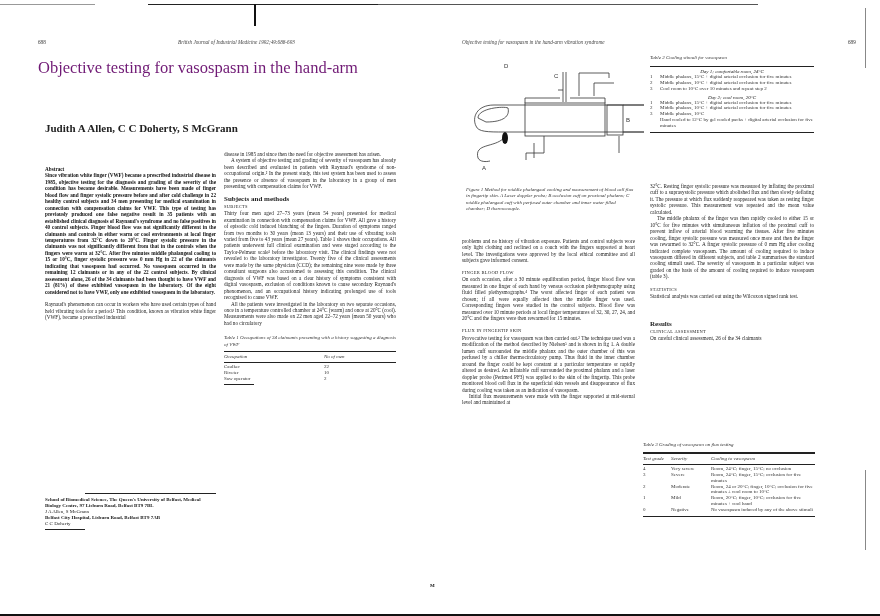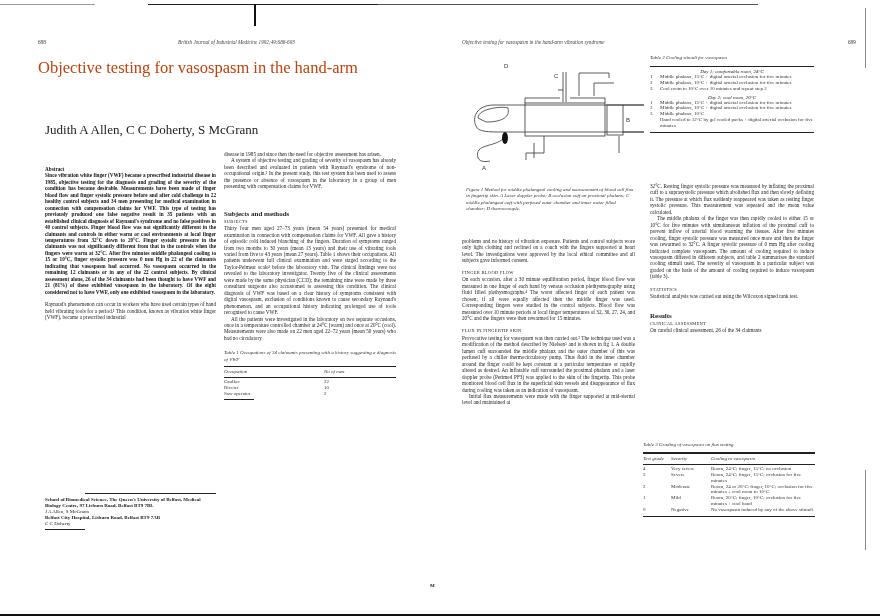--- a/index.html
+++ b/index.html
@@ -6,27 +6,27 @@
   body { width:880px; height:616px; background:#ffffff; position:relative; overflow:hidden;
          font-family:"Liberation Serif", serif; color:#1a1a1a; }
   .abs { position:absolute; }
   .page { position:absolute; top:0; height:616px; }
   #left-page { left:0; width:440px; }
   #right-page { left:440px; width:440px; }
   .topline { position:absolute; top:4px; height:1px; background:#777; }
   .bottomline { position:absolute; bottom:0; left:0; width:880px; height:2px; background:#111; }
   .folio { font-size:5.2px; color:#333; }
   .running { font-size:5.2px; font-style:italic; color:#444; }
-  .title { font-size:16.5px; line-height:17px; color:#c2410c; }
-  .authors { font-size:13px; color:#222; }
+  .title { font-size:16.5px; line-height:17px; color:#701a75; }
+  .authors { font-size:11px; color:#222;font-weight:bold; }
   .col { font-size:5.2px; line-height:6.45px; text-align:justify; color:#222; }
   .col p { margin:0; }
   .abstract { font-weight:bold; color:#111; }
   .indent { text-indent:7px; }
-  .sech { font-weight:bold; font-size:7px; line-height:9px; margin-top:20px; }
+  .sech { font-weight:bold; font-size:7px; line-height:9px; margin-top:5px; }
   .subh { font-size:4.5px; letter-spacing:0.3px; text-transform:uppercase; margin-top:3px; }
   .gap { height:6px; }
   .rule { height:1px; background:#222; }
   .thick { height:1.5px; background:#222; }
   .affil { font-size:5px; line-height:6.1px; }
   .affil .b { font-weight:bold; }
   .caption { font-size:5px; line-height:6.3px; font-style:italic; color:#333; }
   table { border-collapse:collapse; font-size:5px; line-height:5.8px; color:#333; }
   td, th { padding:0; vertical-align:top; text-align:left; font-weight:normal; }
   .th-i { font-style:italic; }
@@ -201,21 +201,21 @@
     </tbody>
       </table>
     <div class="thick" style="margin-top:3px;"></div>
   </div>
 
   <div class="abs col" style="left:210px;top:183px;width:164px;">
     <p>32°C. Resting finger systolic pressure was measured by inflating the proximal cuff to a suprasystolic pressure which abolished flux and then slowly deflating it. The pressure at which flux suddenly reappeared was taken as resting finger systolic pressure. This measurement was repeated and the mean value calculated.</p>
     <p class="indent">The middle phalanx of the finger was then rapidly cooled to either 15 or 10°C for five minutes with simultaneous inflation of the proximal cuff to prevent inflow of arterial blood warming the tissues. After five minutes cooling, finger systolic pressure was measured once more and then the finger was rewarmed to 32°C. A finger systolic pressure of 0 mm Hg after cooling indicated complete vasospasm. The amount of cooling required to induce vasospasm differed in different subjects, and table 2 summarises the standard cooling stimuli used. The severity of vasospasm in a particular subject was graded on the basis of the amount of cooling required to induce vasospasm (table 3).</p>
     <div class="subh" style="margin-top:7px;">STATISTICS</div>
     <p>Statistical analysis was carried out using the Wilcoxon signed rank test.</p>
-    <div class="sech" style="margin-top:12px;">Results</div>
+    <div class="sech" style="margin-top:20px;">Results</div>
     <div class="subh" style="margin-top:0;">CLINICAL ASSESSMENT</div>
     <p>On careful clinical assessment, 26 of the 34 claimants</p>
   </div>
 
   <div class="abs" style="left:203px;top:442px;width:172px;">
     <div class="caption">Table 3  Grading of vasospasm on flux testing</div>
     <div class="thick" style="margin-top:4px;"></div>
     <table style="width:172px;margin-top:2px;">
       <thead>
         <tr>

